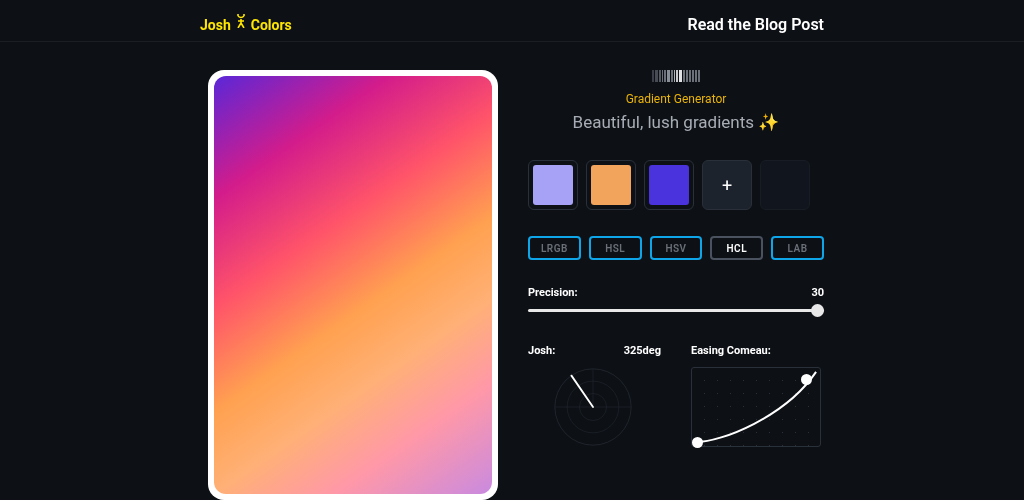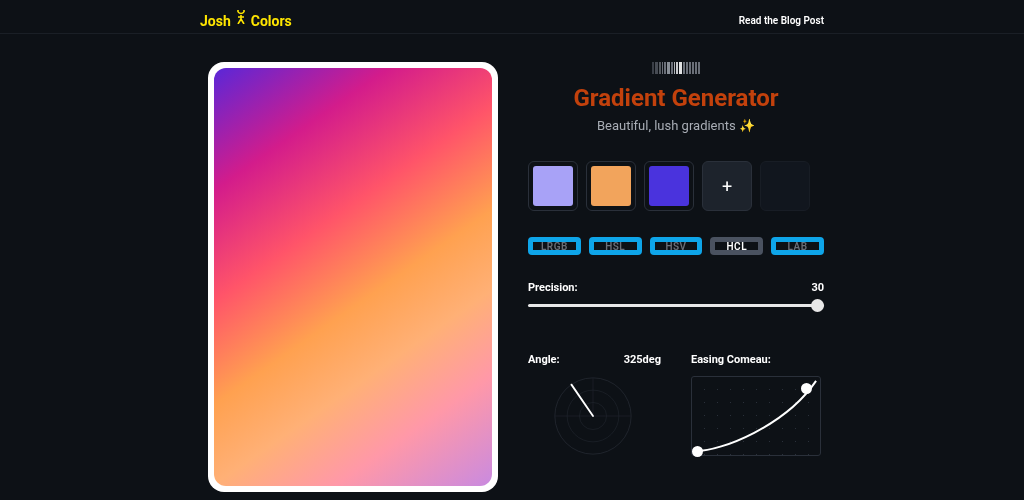--- a/index.html
+++ b/index.html
@@ -5,21 +5,21 @@
 * { margin: 0; padding: 0; box-sizing: border-box; }
 body {
   background: #0d1116;
   color: #e8e8e8;
   font-family: -apple-system, BlinkMacSystemFont, "Segoe UI", Roboto, sans-serif;
   width: 1024px;
   height: 500px;
   overflow: hidden;
 }
 .header {
-  height: 34px;
+  height: 42px;
   border-bottom: 1px solid #1a1f26;
   display: flex;
   align-items: center;
   justify-content: space-between;
   padding: 8px 200px 0 200px;
 }
 .logo {
   color: #ffe600;
   font-weight: 700;
   font-size: 14px;
@@ -29,21 +29,21 @@
 }
 .logo-icon {
   display: inline-block;
   position: relative;
   top: -2px;
   margin: 0 2px;
 }
 .logo-icon svg { width: 12px; height: 14px; fill: none; stroke: #ffe600; stroke-width: 1.6; }
 .blog-link {
   color: #fff;
-  font-size: 10px;
+  font-size: 16px;
   font-weight: 600;
   text-decoration: none;
 }
 .main {
   display: flex;
   padding: 28px 0 0 208px;
   gap: 30px;
 }
 .preview-card {
   width: 290px;
@@ -73,28 +73,28 @@
   gap: 1px;
   margin-bottom: 10px;
   height: 12px;
 }
 .barcode span {
   width: 2px;
   background: #6a6f78;
 }
 .barcode span:nth-child(1){background:#3a3f47}.barcode span:nth-child(2){width:3px;background:#474c54}.barcode span:nth-child(3){background:#54595f}.barcode span:nth-child(4){width:1px}.barcode span:nth-child(6){width:3px;background:#888e96}.barcode span:nth-child(8){width:1px;background:#adb1b6}.barcode span:nth-child(9){background:#c8cacd}.barcode span:nth-child(10){width:3px;background:#e2e3e4}
 .app-title {
-  color: #c2410c;
-  font-weight: 700;
-  font-size: 24px;
+  color: #eab308;
+  font-weight: 400;
+  font-size: 12px;
   margin-bottom: 6px;
 }
 .subtitle {
   color: #a8adb5;
-  font-size: 13px;
+  font-size: 17px;
 }
 .section-label {
   font-size: 11px;
   font-weight: 700;
   color: #fff;
   margin-bottom: 10px;
   display: flex;
   justify-content: space-between;
 }
 .swatches {
@@ -126,38 +126,38 @@
   background: #11161e;
   border-color: #181d25;
 }
 .mode-row {
   display: flex;
   gap: 8px;
   margin-bottom: 26px;
 }
 .mode-btn {
   flex: 1;
-  height: 18px;
-  border: 5px solid #0ea5e9;
+  height: 24px;
+  border: 2px solid #0ea5e9;
   border-radius: 4px;
   background: transparent;
   color: #6a6f78;
   font-size: 10px;
   font-weight: 600;
   letter-spacing: 0.5px;
   display: flex;
   align-items: center;
   justify-content: center;
   cursor: pointer;
 }
 .mode-btn.active {
   border-color: #4a5260;
   color: #fff;
 }
-.precision-row { margin-bottom: 46px; }
+.precision-row { margin-bottom: 32px; }
 .slider-track {
   height: 3px;
   background: #e8e8e8;
   border-radius: 2px;
   position: relative;
   margin-top: 4px;
 }
 .slider-thumb {
   position: absolute;
   right: 0;
@@ -276,21 +276,21 @@
         <span>30</span>
       </div>
       <div class="slider-track">
         <div class="slider-thumb"></div>
       </div>
     </div>
 
     <div class="bottom-row">
       <div class="angle-block">
         <div class="section-label">
-          <span>Angle:</span>
+          <span>Josh:</span>
           <span>325deg</span>
         </div>
         <div class="angle-dial">
           <svg viewBox="0 0 130 130">
             <circle cx="65" cy="65" r="62" fill="none" stroke="#2a303a" stroke-width="1"></circle>
             <circle cx="65" cy="65" r="42" fill="none" stroke="#20252d" stroke-width="1"></circle>
             <circle cx="65" cy="65" r="22" fill="none" stroke="#20252d" stroke-width="1"></circle>
             <line x1="65" y1="65" x2="65" y2="3" stroke="#20252d" stroke-width="1"></line>
             <line x1="65" y1="65" x2="127" y2="65" stroke="#20252d" stroke-width="1"></line>
             <line x1="65" y1="65" x2="3" y2="65" stroke="#20252d" stroke-width="1"></line>

